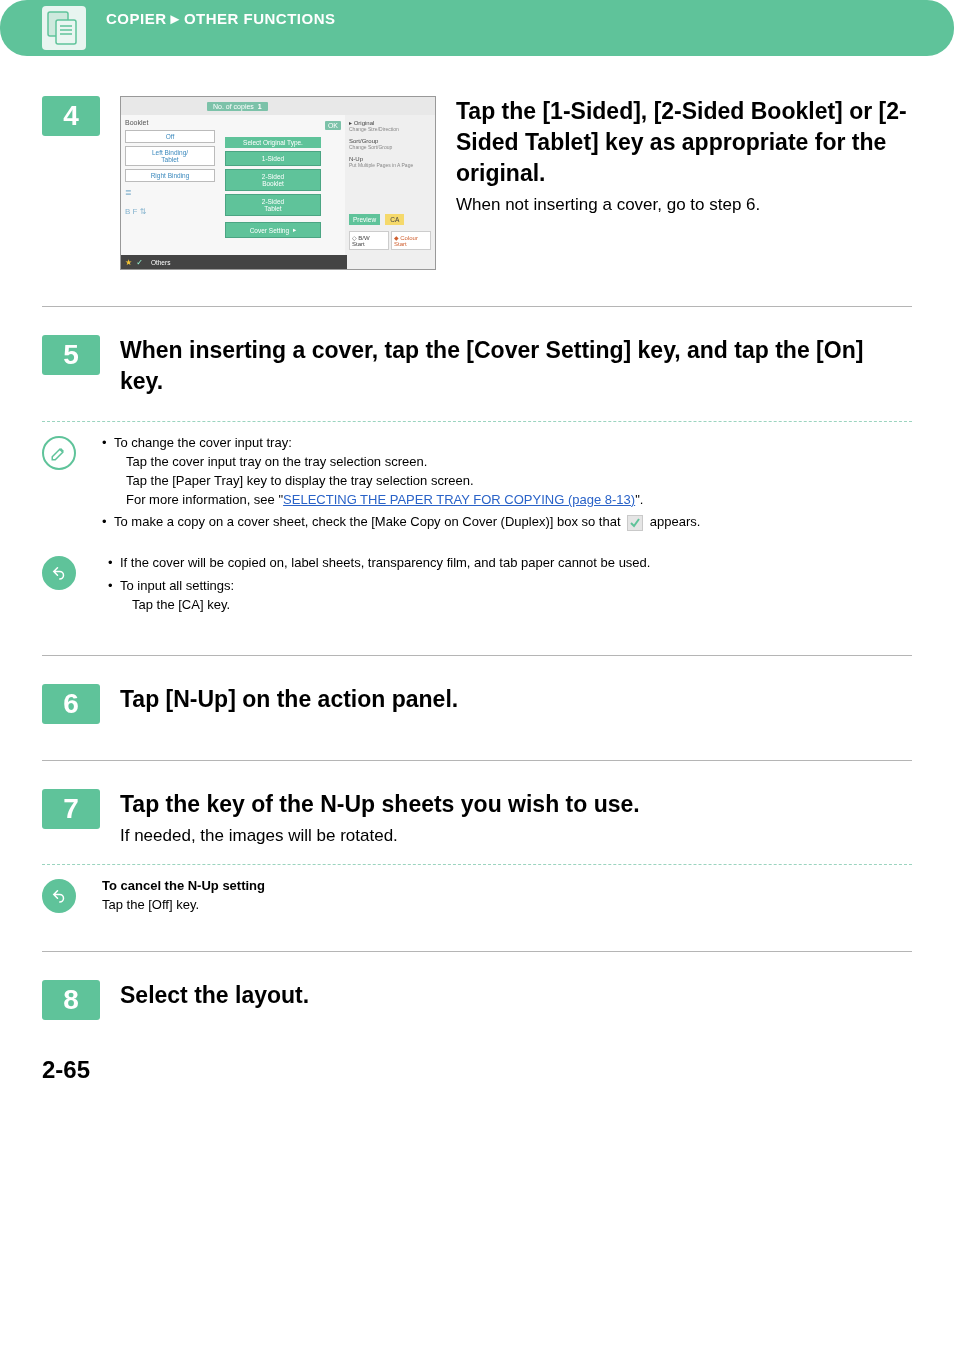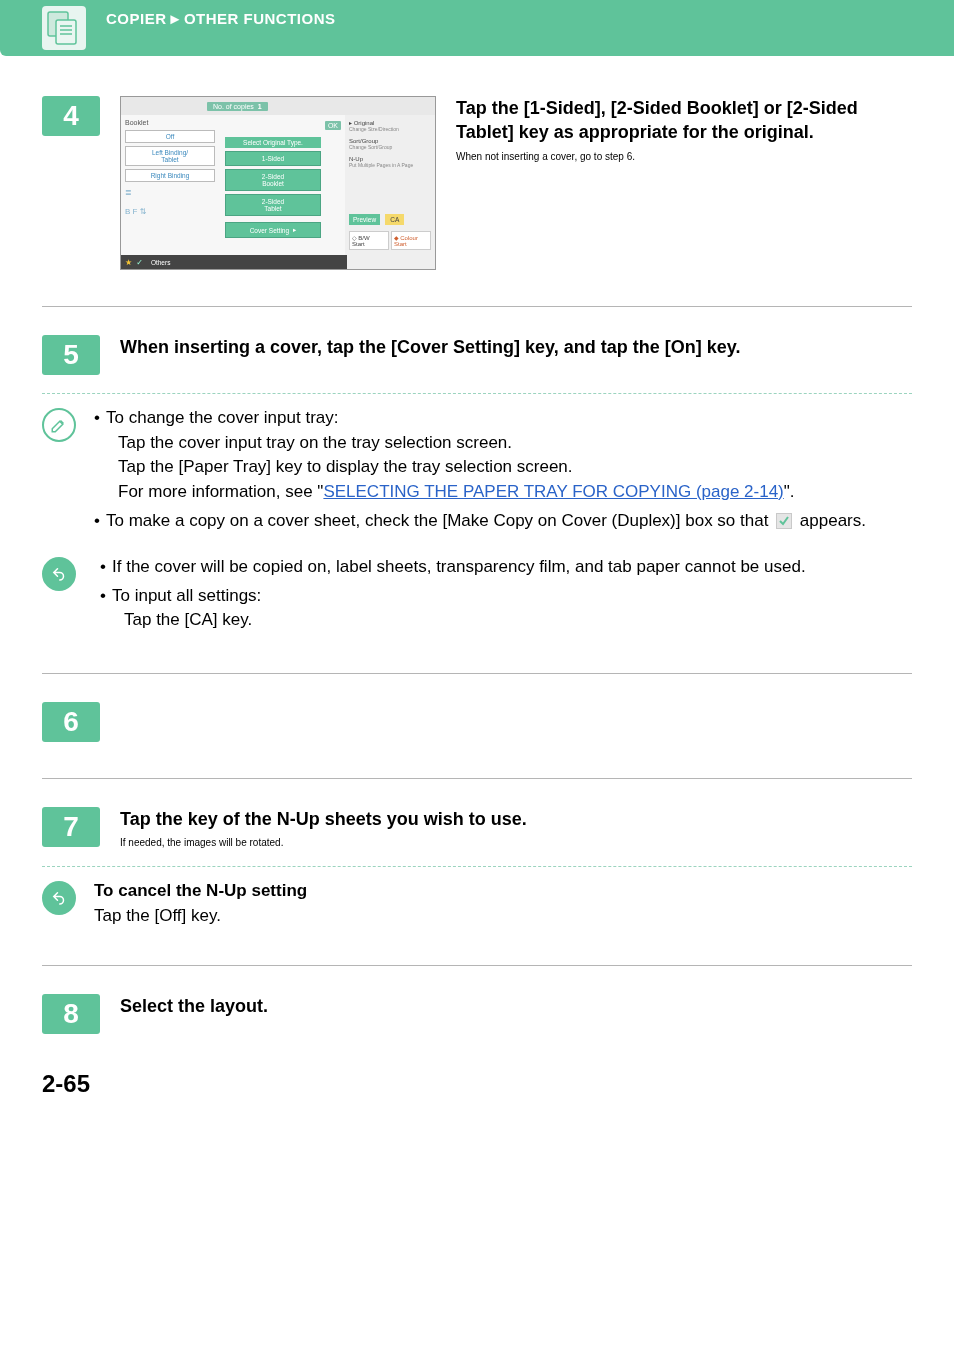--- a/index.html
+++ b/index.html
@@ -13,20 +13,21 @@
   
   .topbar {
     background: #5fc39a;
     height: 56px;
     display: flex;
     align-items: flex-start;
     padding: 6px 30px 6px 42px;
     gap: 20px;
     border-bottom-left-radius: 6px;
     margin-bottom: 40px;
+    border-radius: 27px;
   }
   .topbar-icon {
     width: 44px;
     height: 44px;
     background: #e8f5f0;
     border-radius: 4px;
     position: relative;
     overflow: hidden;
     flex-shrink: 0;
   }
@@ -60,26 +61,26 @@
     font-size: 28px;
     font-weight: bold;
     display: flex;
     align-items: center;
     justify-content: center;
     flex-shrink: 0;
     border-radius: 3px;
   }
   .step-body { flex: 1; }
   .step-title {
-    font-size: 18px;
+    font-size: 23px;
     font-weight: bold;
     line-height: 1.35;
     margin-bottom: 6px;
   }
-  .step-sub { font-size: 10px; margin-top: 4px; }
+  .step-sub { font-size: 17px; margin-top: 4px; }
 
   
   .mock {
     width: 316px;
     height: 174px;
     background: #f7f7f7;
     border: 1px solid #999;
     position: relative;
     font-size: 8px;
     color: #444;
@@ -138,21 +139,21 @@
   .circle-icon {
     width: 34px;
     height: 34px;
     border: 2px solid #5fc39a;
     border-radius: 50%;
     display:flex; align-items:center; justify-content:center;
     flex-shrink:0;
     margin-top: 2px;
   }
   .circle-icon svg { width: 18px; height: 18px; }
-  .info-body { font-size: 17px; line-height: 1.45; flex:1; }
+  .info-body { font-size: 13px; line-height: 1.45; flex:1;margin-left:8px; }
   .info-body ul { list-style: none; padding-left: 0; }
   .info-body ul li { position: relative; padding-left: 12px; margin-bottom: 4px; }
   .info-body ul li::before { content: "•"; position:absolute; left:0; top:0; }
   .info-body .sub { padding-left: 12px; }
   .info-body a { color: #2a63c8; text-decoration: underline; }
   .info-body b { font-weight: bold; }
   .check-inline {
     display:inline-flex; width:16px; height:16px; background:#e5e5e5; border:1px solid #c9c9c9; align-items:center; justify-content:center; vertical-align:middle; margin:0 3px;
   }
   .check-inline svg { width:12px; height:12px; }
@@ -263,21 +264,21 @@
             <path d="M14 6l4 4" stroke="#5fc39a" stroke-width="2"></path>
           </svg>
       </div>
       <div class="info-body">
         <ul>
           <li>
             <span>To change the cover input tray:</span>
             <div class="sub">Tap the cover input tray on the tray selection screen.</div>
             <div class="sub">Tap the [Paper Tray] key to display the tray selection screen.</div>
             <div class="sub">
-              <span>For more information, see "</span><a href="#">SELECTING THE PAPER TRAY FOR COPYING (page 2-14)</a><span>".</span>
+              <span>For more information, see "</span><a href="#">SELECTING THE PAPER TRAY FOR COPYING (page 8-13)</a><span>".</span>
             </div>
           </li>
           <li>
             <span>To make a copy on a cover sheet, check the [Make Copy on Cover (Duplex)] box so that </span>
             <span class="check-inline">
                 <svg viewBox="0 0 12 12">
                   <path d="M2 6l3 3 5-7" fill="none" stroke="#5fc39a" stroke-width="2"></path>
                 </svg>
               </span>
             <span> appears.</span>
@@ -302,20 +303,23 @@
         </ul>
       </div>
     </div>
   </div>
 
   <hr class="hr-solid">
 
   <div class="step">
     <div class="step-row">
       <div class="step-num">6</div>
+      <div class="step-body">
+        <div class="step-title">Tap [N-Up] on the action panel.</div>
+      </div>
     </div>
   </div>
 
   <hr class="hr-solid">
 
   <div class="step">
     <div class="step-row">
       <div class="step-num">7</div>
       <div class="step-body">
         <div class="step-title">Tap the key of the N-Up sheets you wish to use.</div>

